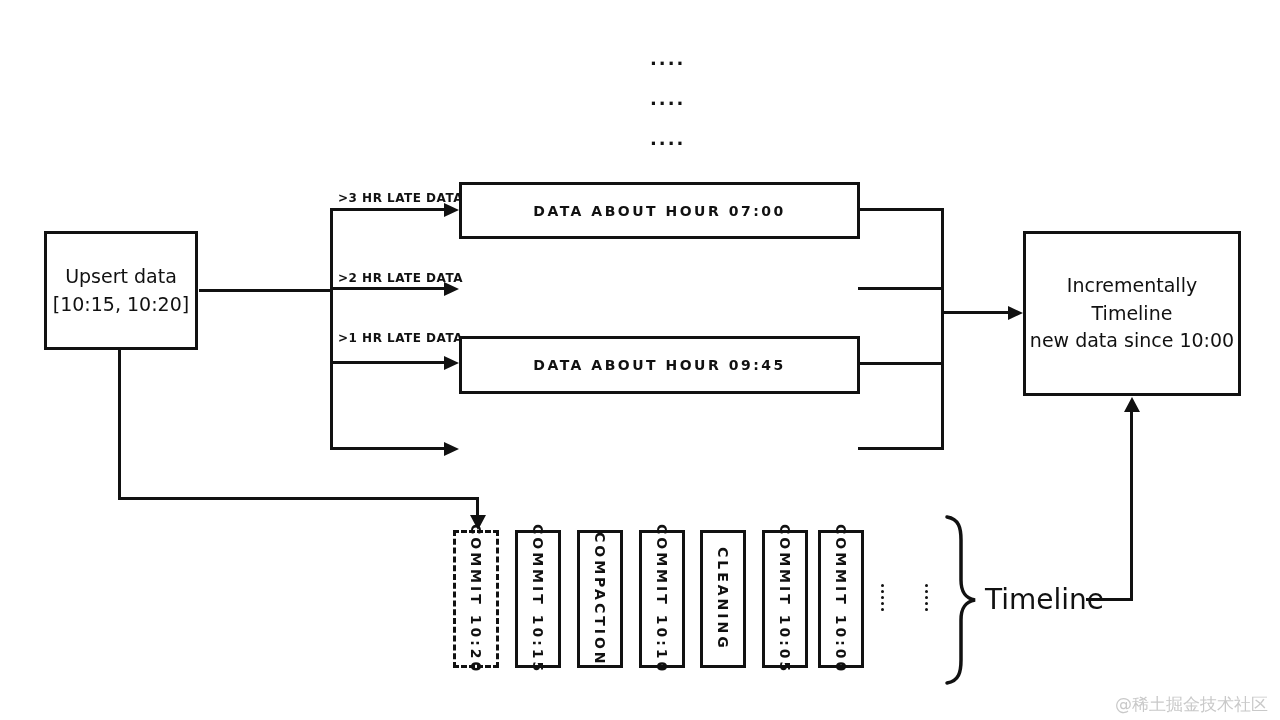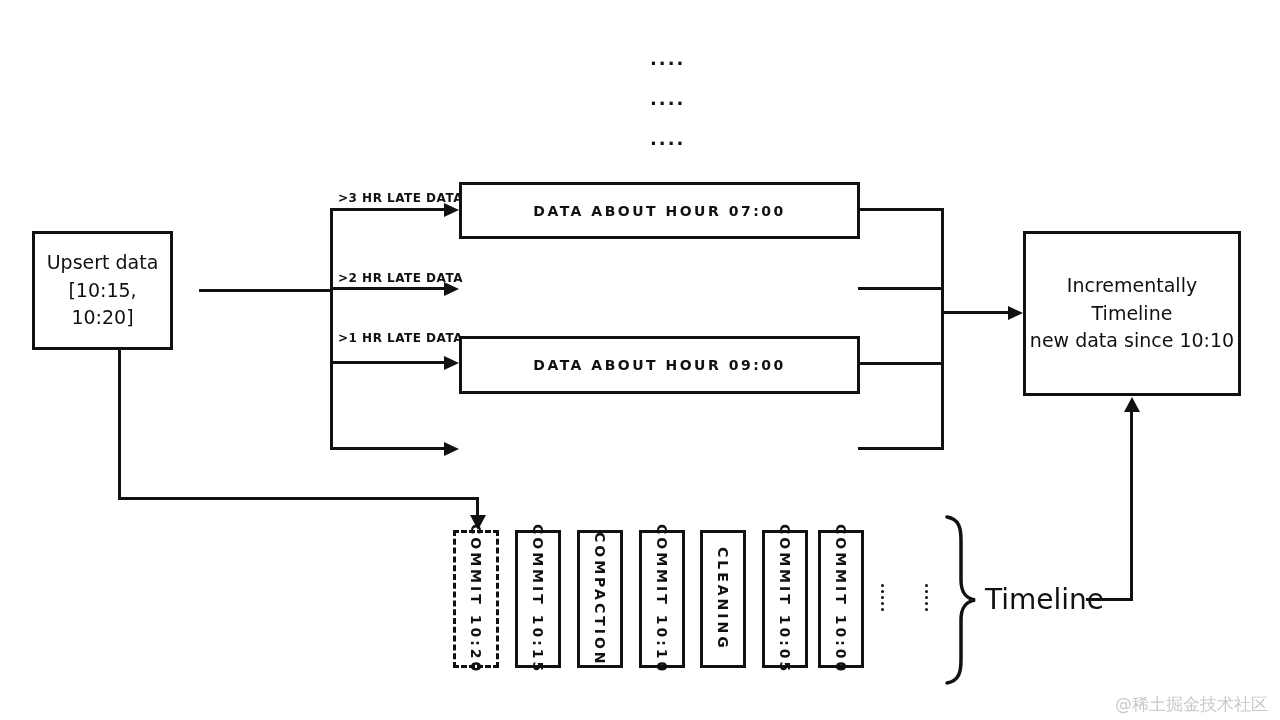--- a/index.html
+++ b/index.html
@@ -93,21 +93,21 @@
 </style>
 </head>
 <body>
 
 <div id="stage">
 
   <div class="dotsrow" style="left:650px; top:48px;">....</div>
   <div class="dotsrow" style="left:650px; top:88px;">....</div>
   <div class="dotsrow" style="left:650px; top:128px;">....</div>
 
-  <div class="box softbox" style="left:32px; top:231px; width:141px; height:119px;">
+  <div class="box softbox" style="left:44px; top:231px; width:154px; height:119px;">
     <div>
       <div>Upsert data</div>
       <div>[10:15, 10:20]</div>
     </div>
   </div>
 
   <div class="line hline" style="left:199px; top:289px; width:133px;"></div>
 
   <div class="line vline" style="left:330px; top:209px; height:241px;"></div>
 
@@ -124,36 +124,36 @@
   <div class="arr arr-right" style="left:444px; top:442px;"></div>
 
   <div class="latelabel" style="left:338px; top:191px;">&gt;3 HR LATE DATA</div>
   <div class="latelabel" style="left:338px; top:271px;">&gt;2 HR LATE DATA</div>
   <div class="latelabel" style="left:338px; top:331px;">&gt;1 HR LATE DATA</div>
 
   <div class="box databox" style="left:459px; top:182px; width:401px; height:57px;">
     <span>DATA ABOUT HOUR 07:00</span>
   </div>
   <div class="box databox" style="left:459px; top:336px; width:401px; height:58px;">
-    <span>DATA ABOUT HOUR 09:00</span>
+    <span>DATA ABOUT HOUR 09:45</span>
   </div>
 
   <div class="line hline" style="left:858px; top:208px; width:86px;"></div>
   <div class="line hline" style="left:858px; top:287px; width:86px;"></div>
   <div class="line hline" style="left:858px; top:362px; width:86px;"></div>
   <div class="line hline" style="left:858px; top:447px; width:86px;"></div>
   <div class="line vline" style="left:941px; top:208px; height:242px;"></div>
 
   <div class="line hline" style="left:941px; top:311px; width:68px;"></div>
   <div class="arr arr-right" style="left:1008px; top:306px;"></div>
 
   <div class="box softbox" style="left:1023px; top:231px; width:218px; height:165px;">
     <div>
       <div>Incrementally Timeline</div>
-      <div>new data since 10:10</div>
+      <div>new data since 10:00</div>
     </div>
   </div>
 
   <div class="line vline" style="left:118px; top:348px; height:152px;"></div>
   <div class="line hline" style="left:118px; top:497px; width:361px;"></div>
   <div class="line vline" style="left:476px; top:497px; height:19px;"></div>
   <div class="arr arr-down" style="left:470px; top:515px;"></div>
 
   <div class="tlbox dashed" style="left:453px; top:530px;">
     <span>COMMIT 10:20</span>

